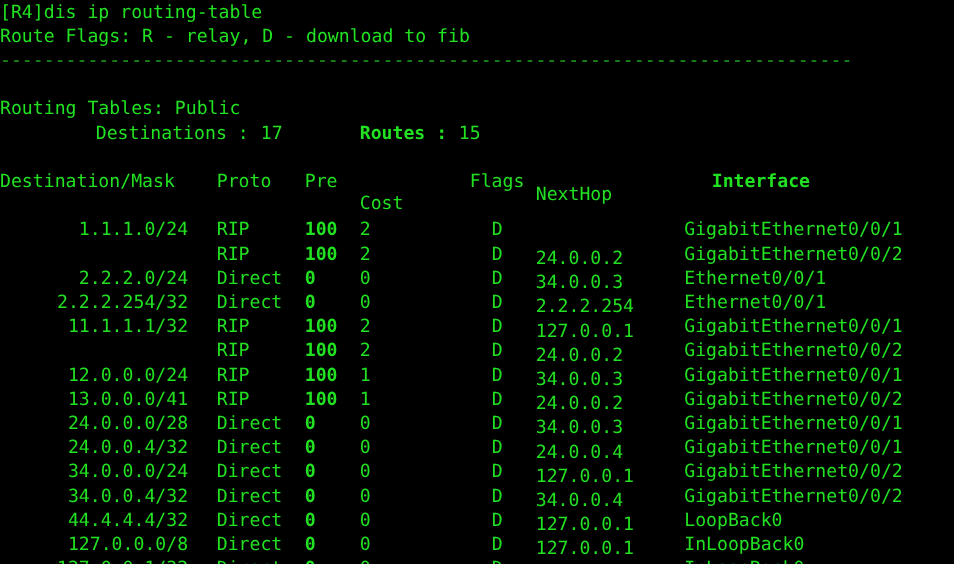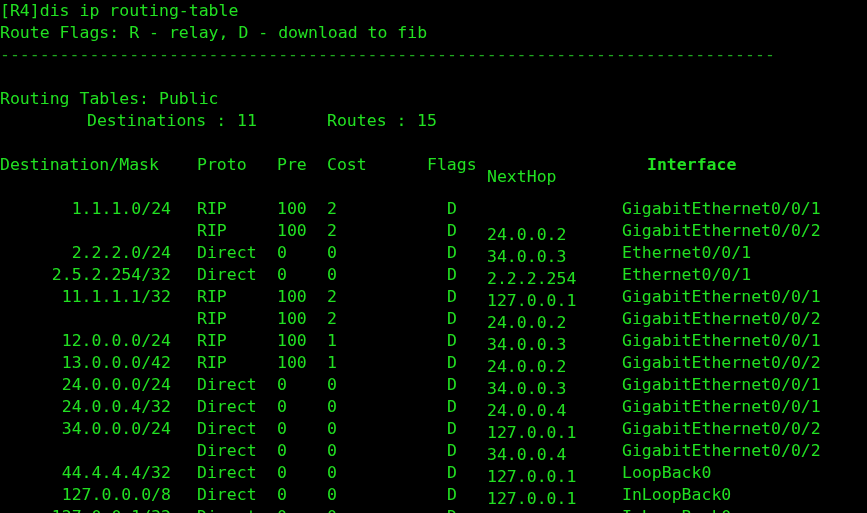--- a/index.html
+++ b/index.html
@@ -43,30 +43,30 @@
   .cell {
     position: absolute;
     top: 0;
     white-space: pre;
     color: #22e022;
     line-height: 22px;
   }
   
   .c-dest   { left: 0px;   width: 171px; text-align: right; }
   .c-proto  { left: 197px; }
-  .c-pre    { left: 277px; }
+  .c-pre    { left: 277px; font-weight: bold; }
   .c-cost   { left: 327px; }
   .c-flags  { left: 447px; }
   .c-nexthop{ left: 487px; margin-top: 26px; }
   .c-iface  { left: 622px; }
 
   .h-dest   { left: 0px; }
   .h-proto  { left: 197px; }
   .h-pre    { left: 277px; text-align: right; }
-  .h-cost   { left: 327px; }
+  .h-cost   { left: 327px; margin-top: 20px; }
   .h-flags  { left: 427px; }
   .h-nexthop{ left: 487px; margin-top: 12px; }
   .h-iface  { left: 647px; font-weight: bold; }
 </style>
 </head>
 <body>
 
 <div id="terminal">
 
   <div class="line">[R4]dis ip routing-table</div>
@@ -74,22 +74,22 @@
   <div class="line">Route Flags: R - relay, D - download to fib</div>
 
   <div class="line sep">------------------------------------------------------------------------------</div>
 
   <div class="blank"></div>
 
   <div class="line">Routing Tables: Public</div>
 
   <div class="row">
     <span class="cell" style="left:87px;">Destinations :</span>
-    <span class="cell" style="left:237px;">11</span>
-    <span class="cell" style="left:327px;">Routes :</span>
+    <span class="cell" style="left:237px;">17</span>
+    <span class="cell" style="left:327px;font-weight:bold;">Routes :</span>
     <span class="cell" style="left:417px;">15</span>
   </div>
 
   <div class="blank"></div>
 
   <div class="row">
     <span class="cell h-dest">Destination/Mask</span>
     <span class="cell h-proto">Proto</span>
     <span class="cell h-pre">Pre</span>
     <span class="cell h-cost">Cost</span>
@@ -97,27 +97,27 @@
     <span class="cell h-nexthop">NextHop</span>
     <span class="cell h-iface">Interface</span>
   </div>
 
   <div class="blank"></div>
 
   <div id="routes-body">
       <div class="row"><span class="cell c-dest">1.1.1.0/24</span><span class="cell c-proto">RIP</span><span class="cell c-pre">100</span><span class="cell c-cost">2</span><span class="cell c-flags">D</span><span class="cell c-nexthop">24.0.0.2</span><span class="cell c-iface">GigabitEthernet0/0/1</span></div>
       <div class="row"><span class="cell c-dest"></span><span class="cell c-proto">RIP</span><span class="cell c-pre">100</span><span class="cell c-cost">2</span><span class="cell c-flags">D</span><span class="cell c-nexthop">34.0.0.3</span><span class="cell c-iface">GigabitEthernet0/0/2</span></div>
       <div class="row"><span class="cell c-dest">2.2.2.0/24</span><span class="cell c-proto">Direct</span><span class="cell c-pre">0</span><span class="cell c-cost">0</span><span class="cell c-flags">D</span><span class="cell c-nexthop">2.2.2.254</span><span class="cell c-iface">Ethernet0/0/1</span></div>
-      <div class="row"><span class="cell c-dest">2.5.2.254/32</span><span class="cell c-proto">Direct</span><span class="cell c-pre">0</span><span class="cell c-cost">0</span><span class="cell c-flags">D</span><span class="cell c-nexthop">127.0.0.1</span><span class="cell c-iface">Ethernet0/0/1</span></div>
+      <div class="row"><span class="cell c-dest">2.2.2.254/32</span><span class="cell c-proto">Direct</span><span class="cell c-pre">0</span><span class="cell c-cost">0</span><span class="cell c-flags">D</span><span class="cell c-nexthop">127.0.0.1</span><span class="cell c-iface">Ethernet0/0/1</span></div>
       <div class="row"><span class="cell c-dest">11.1.1.1/32</span><span class="cell c-proto">RIP</span><span class="cell c-pre">100</span><span class="cell c-cost">2</span><span class="cell c-flags">D</span><span class="cell c-nexthop">24.0.0.2</span><span class="cell c-iface">GigabitEthernet0/0/1</span></div>
       <div class="row"><span class="cell c-dest"></span><span class="cell c-proto">RIP</span><span class="cell c-pre">100</span><span class="cell c-cost">2</span><span class="cell c-flags">D</span><span class="cell c-nexthop">34.0.0.3</span><span class="cell c-iface">GigabitEthernet0/0/2</span></div>
       <div class="row"><span class="cell c-dest">12.0.0.0/24</span><span class="cell c-proto">RIP</span><span class="cell c-pre">100</span><span class="cell c-cost">1</span><span class="cell c-flags">D</span><span class="cell c-nexthop">24.0.0.2</span><span class="cell c-iface">GigabitEthernet0/0/1</span></div>
-      <div class="row"><span class="cell c-dest">13.0.0.0/42</span><span class="cell c-proto">RIP</span><span class="cell c-pre">100</span><span class="cell c-cost">1</span><span class="cell c-flags">D</span><span class="cell c-nexthop">34.0.0.3</span><span class="cell c-iface">GigabitEthernet0/0/2</span></div>
-      <div class="row"><span class="cell c-dest">24.0.0.0/24</span><span class="cell c-proto">Direct</span><span class="cell c-pre">0</span><span class="cell c-cost">0</span><span class="cell c-flags">D</span><span class="cell c-nexthop">24.0.0.4</span><span class="cell c-iface">GigabitEthernet0/0/1</span></div>
+      <div class="row"><span class="cell c-dest">13.0.0.0/41</span><span class="cell c-proto">RIP</span><span class="cell c-pre">100</span><span class="cell c-cost">1</span><span class="cell c-flags">D</span><span class="cell c-nexthop">34.0.0.3</span><span class="cell c-iface">GigabitEthernet0/0/2</span></div>
+      <div class="row"><span class="cell c-dest">24.0.0.0/28</span><span class="cell c-proto">Direct</span><span class="cell c-pre">0</span><span class="cell c-cost">0</span><span class="cell c-flags">D</span><span class="cell c-nexthop">24.0.0.4</span><span class="cell c-iface">GigabitEthernet0/0/1</span></div>
       <div class="row"><span class="cell c-dest">24.0.0.4/32</span><span class="cell c-proto">Direct</span><span class="cell c-pre">0</span><span class="cell c-cost">0</span><span class="cell c-flags">D</span><span class="cell c-nexthop">127.0.0.1</span><span class="cell c-iface">GigabitEthernet0/0/1</span></div>
       <div class="row"><span class="cell c-dest">34.0.0.0/24</span><span class="cell c-proto">Direct</span><span class="cell c-pre">0</span><span class="cell c-cost">0</span><span class="cell c-flags">D</span><span class="cell c-nexthop">34.0.0.4</span><span class="cell c-iface">GigabitEthernet0/0/2</span></div>
-      <div class="row"><span class="cell c-proto">Direct</span><span class="cell c-pre">0</span><span class="cell c-cost">0</span><span class="cell c-flags">D</span><span class="cell c-nexthop">127.0.0.1</span><span class="cell c-iface">GigabitEthernet0/0/2</span></div>
+      <div class="row"><span class="cell c-dest">34.0.0.4/32</span><span class="cell c-proto">Direct</span><span class="cell c-pre">0</span><span class="cell c-cost">0</span><span class="cell c-flags">D</span><span class="cell c-nexthop">127.0.0.1</span><span class="cell c-iface">GigabitEthernet0/0/2</span></div>
       <div class="row"><span class="cell c-dest">44.4.4.4/32</span><span class="cell c-proto">Direct</span><span class="cell c-pre">0</span><span class="cell c-cost">0</span><span class="cell c-flags">D</span><span class="cell c-nexthop">127.0.0.1</span><span class="cell c-iface">LoopBack0</span></div>
       <div class="row"><span class="cell c-dest">127.0.0.0/8</span><span class="cell c-proto">Direct</span><span class="cell c-pre">0</span><span class="cell c-cost">0</span><span class="cell c-flags">D</span><span class="cell c-nexthop">127.0.0.1</span><span class="cell c-iface">InLoopBack0</span></div>
       <div class="row"><span class="cell c-dest">127.0.0.1/32</span><span class="cell c-proto">Direct</span><span class="cell c-pre">0</span><span class="cell c-cost">0</span><span class="cell c-flags">D</span><span class="cell c-nexthop">127.0.0.1</span><span class="cell c-iface">InLoopBack0</span></div>
     </div>
 
 </div>
 
 </body></html>

